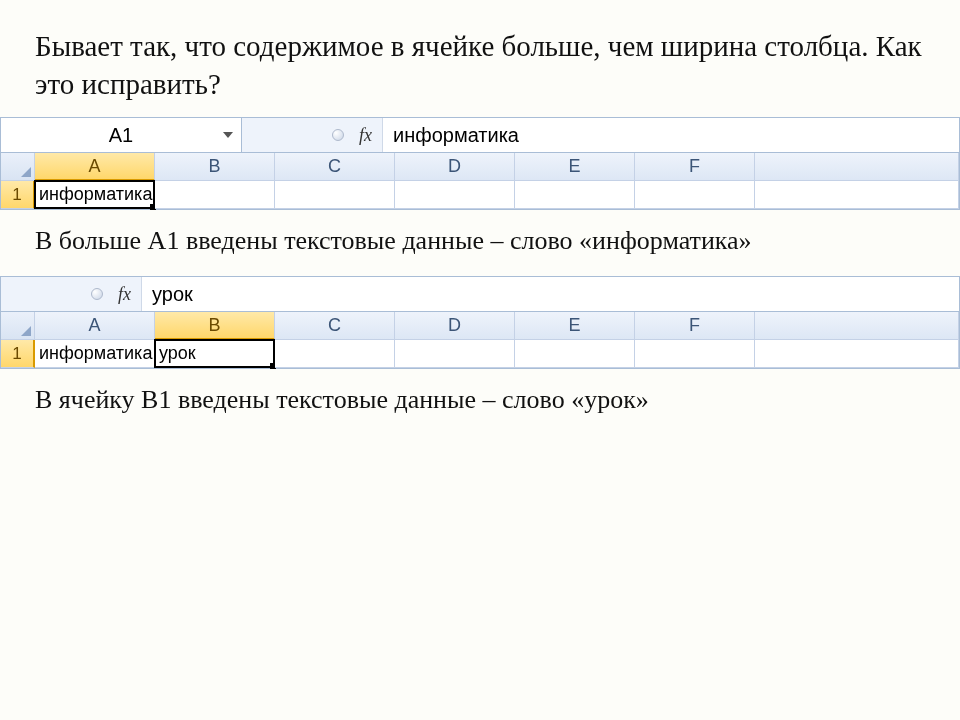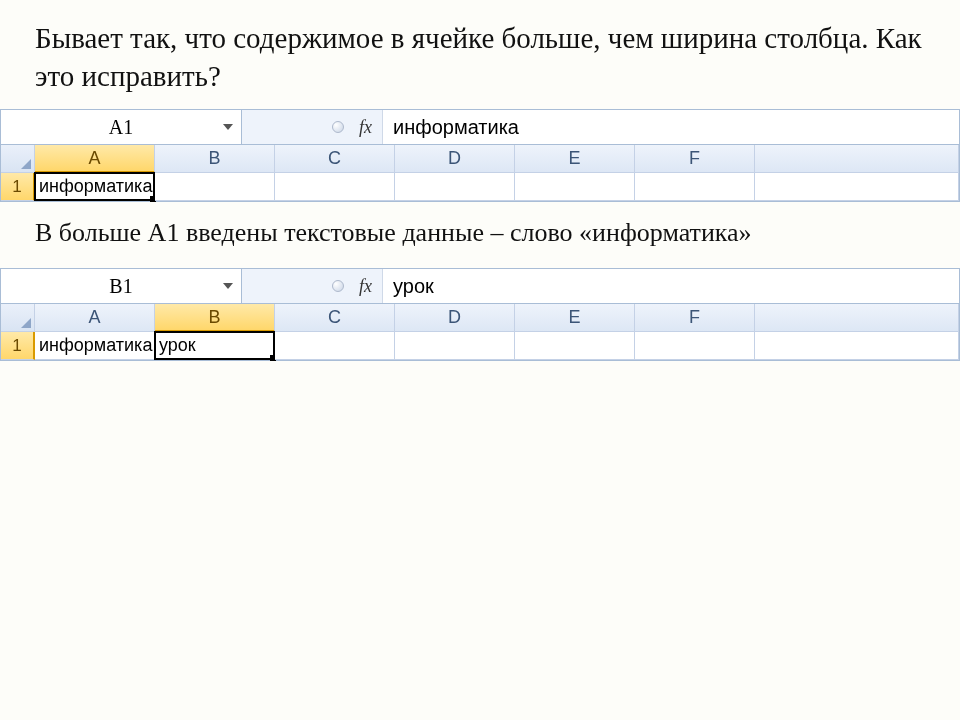--- a/index.html
+++ b/index.html
@@ -17,21 +17,21 @@
     box-sizing: border-box;
   }
   h1.title {
     margin: 0 0 8px 0;
     text-align: center;
     color: #2d7a1a;
     font-weight: bold;
     font-size: 34px;
   }
   p.intro {
-    margin: 0 0 14px 0;
+    margin: 8px 0 14px 0;
     font-size: 29px;
     line-height: 1.3;
   }
   p.cap {
     margin: 14px 0 18px 0;
     font-size: 26px;
     line-height: 1.3;
   }
 
   
@@ -54,21 +54,20 @@
   }
   .namebox {
     display: flex;
     align-items: center;
     justify-content: center;
     width: 240px;
     border-right: 1px solid #a9bdd6;
     font-size: 20px;
     position: relative;
     background: #fff;
-    font-family: Liberation Serif, serif;
   }
   .namebox .chev {
     position: absolute;
     right: 8px;
     top: 50%;
     transform: translateY(-50%);
     width: 0; height: 0;
     border-left: 5px solid transparent;
     border-right: 5px solid transparent;
     border-top: 6px solid #555;
@@ -232,24 +231,20 @@
       <div class="cell wF"></div>
       <div class="cell wRest"></div>
     </div>
   </div>
 </div>
 
 <p class="cap">В больше А1 введены текстовые данные – слово «информатика»</p>
 
 <div class="excel">
   <div class="fxrow">
-    <div class="namebox">
-      <span>B1</span>
-      <span class="chev"></span>
-    </div>
     <div class="btns">
       <span class="dot"></span>
       <span class="fx">fx</span>
     </div>
     <div class="fxinput">
       <span>урок</span>
     </div>
   </div>
   <div class="grid">
     <div class="row">
@@ -273,14 +268,15 @@
       </div>
       <div class="cell wC"></div>
       <div class="cell wD"></div>
       <div class="cell wE"></div>
       <div class="cell wF"></div>
       <div class="cell wRest"></div>
     </div>
   </div>
 </div>
 
+<p class="cap">В ячейку В1 введены текстовые данные – слово «урок»</p>
 
 </div>
 
 </body></html>

